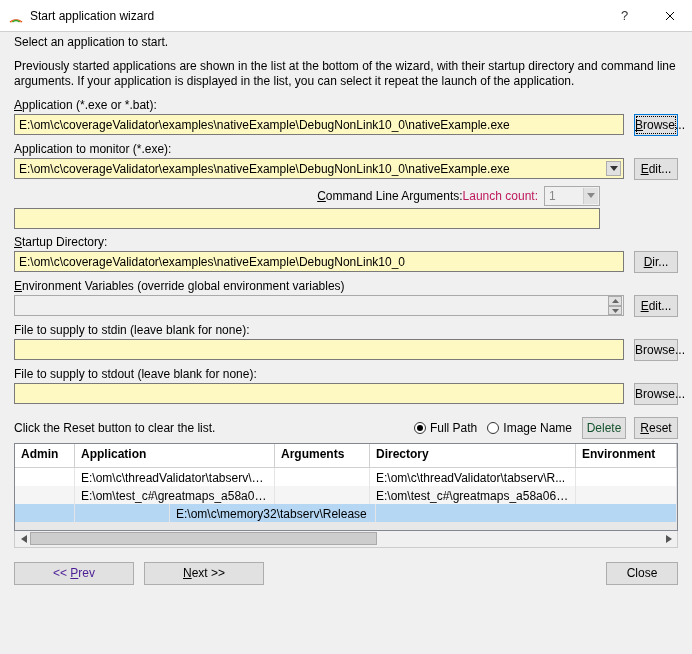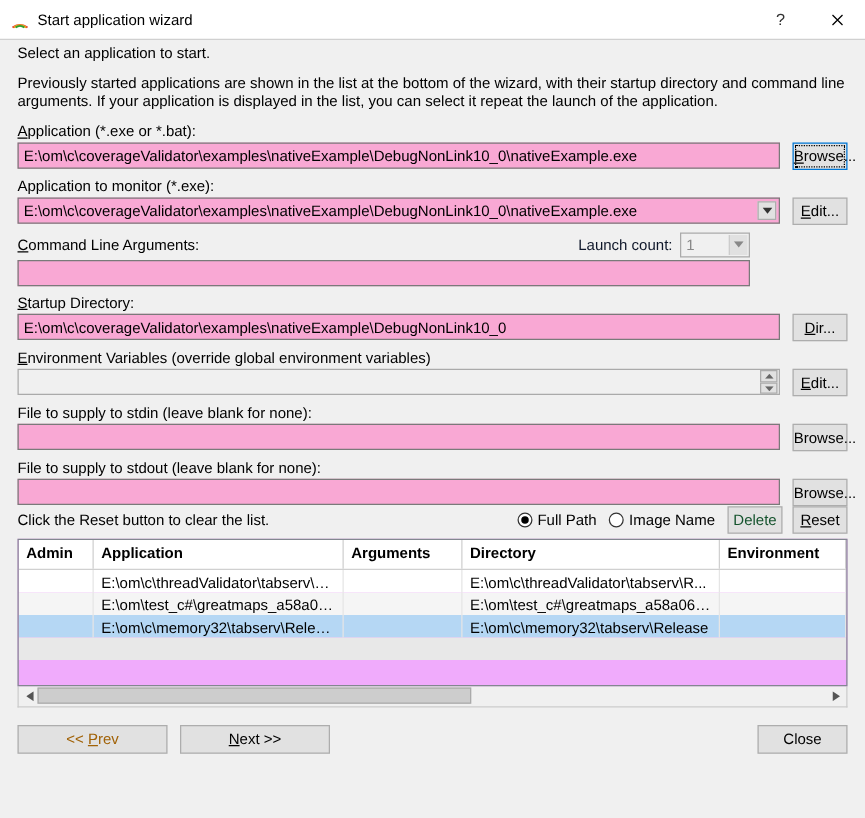--- a/index.html
+++ b/index.html
@@ -44,21 +44,21 @@
   .fieldlabel .ul { text-decoration: underline; }
   .hgroup {
     display: flex;
     align-items: center;
     gap: 10px;
   }
   .hgroup .inputwrap { flex: 1; }
   input[type="text"], .combo, .textbox {
     width: 100%;
     height: 21px;
-    background: #f9a8d4;
+    background: #fef9c3;
     border: 1px solid #7a7a7a;
     padding: 1px 4px;
     font: inherit;
   }
   .textbox-grey {
     width: 100%;
     height: 21px;
     background: #f0f0f0;
     border: 1px solid #aaa;
     padding: 1px 4px;
@@ -104,41 +104,41 @@
     flex: 1; background: #e1e1e1; border: 1px solid #aaa;
     display: flex; align-items: center; justify-content: center;
   }
   .spinner svg { width: 7px; height: 4px; }
   .arglabel-row {
     display: flex;
     align-items: center;
     margin-top: 6px;
     margin-bottom: 2px;
   }
-  .arglabel-row .lbl { flex: 1; }
-  .arglabel-row .lc { color: #0f172a; margin-right: 6px; }
+  .arglabel-row .lbl { flex: 1; text-align: right; }
+  .arglabel-row .lc { color: #be185d; margin-right: 6px; }
   .lc-combo {
     width: 56px;
     height: 20px;
     background: #f0f0f0;
     border: 1px solid #aaa;
     display: flex; align-items: center;
     padding: 0 4px;
     position: relative;
     color: #888;
   }
   .lc-combo .caret {
     position: absolute; right: 1px; top: 1px;
     width: 15px; height: 16px;
     background: #e1e1e1;
     border-left: 1px solid #ccc;
     display: flex; align-items: center; justify-content: center;
   }
   .listarea {
-    margin-top: 0;
+    margin-top: 12px;
   }
   .list-toolbar {
     display: flex;
     align-items: center;
     margin-bottom: 4px;
   }
   .list-toolbar .txt { flex: 1; }
   .radio {
     display: inline-flex; align-items: center;
     margin-right: 10px;
@@ -146,22 +146,22 @@
   .radio .dot {
     width: 12px; height: 12px; border: 1px solid #333; border-radius: 50%;
     margin-right: 4px; display: flex; align-items: center; justify-content: center;
     background: #fff;
   }
   .radio .dot .inner {
     width: 6px; height: 6px; border-radius: 50%; background: #000;
   }
   .grid {
     border: 1px solid #828790;
-    background: #f0abfc;
-    height: 118px;
+    background: #000000;
+    height: 88px;
     position: relative;
     overflow: hidden;
   }
   .grid-header {
     display: flex;
     background: #fff;
     border-bottom: 1px solid #d0d0d0;
     font-weight: bold;
     height: 24px;
   }
@@ -219,21 +219,21 @@
     align-items: center;
   }
   .footer .spacer { flex: 1; }
   .navbtn {
     width: 120px;
     height: 23px;
     background: #e1e1e1;
     border: 1px solid #adadad;
     font: inherit;
   }
-  .navbtn:disabled { color: #a16207; }
+  .navbtn:disabled { color: #4c1d95; }
   .closebtn {
     width: 72px; height: 23px;
     background: #e1e1e1;
     border: 1px solid #adadad;
     font: inherit;
   }
 </style>
 </head>
 <body>
 
@@ -385,21 +385,20 @@
           </div>
           <div class="grid-row">
             <div class="col-admin"></div>
             <div class="col-app">E:\om\test_c#\greatmaps_a58a0604...</div>
             <div class="col-args"></div>
             <div class="col-dir">E:\om\test_c#\greatmaps_a58a0604...</div>
             <div class="col-env"></div>
           </div>
           <div class="grid-row selected">
             <div class="col-admin"></div>
-            <div class="col-app">E:\om\c\memory32\tabserv\Releas...</div>
             <div class="col-args"></div>
             <div class="col-dir">E:\om\c\memory32\tabserv\Release</div>
             <div class="col-env"></div>
           </div>
           <div class="grid-row pad"></div>
         </div>
     </div>
     <div class="hscroll">
       <div class="arrow">
           <svg width="6" height="8" viewBox="0 0 6 8">

